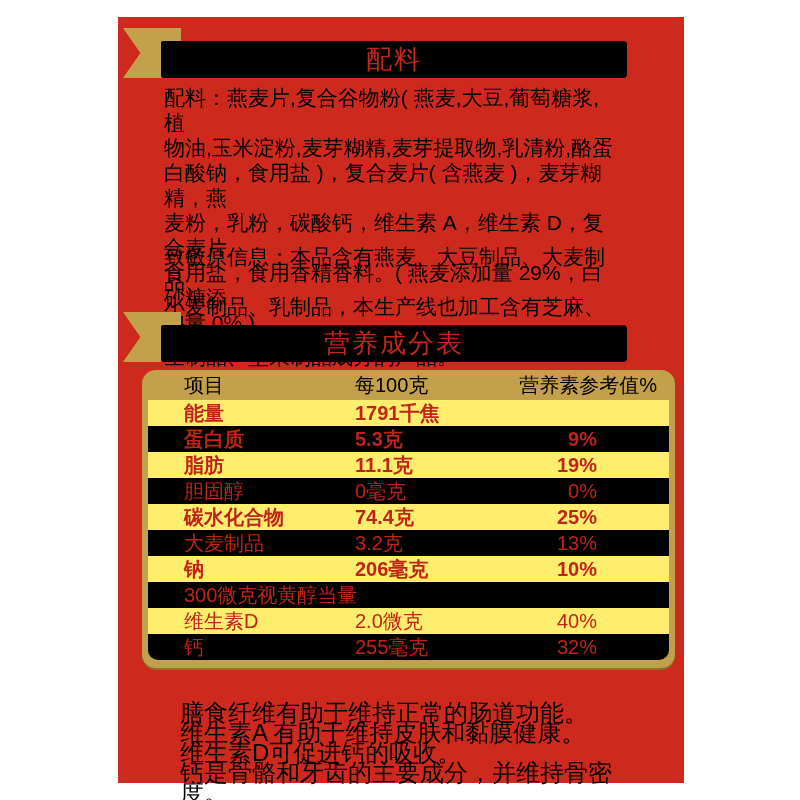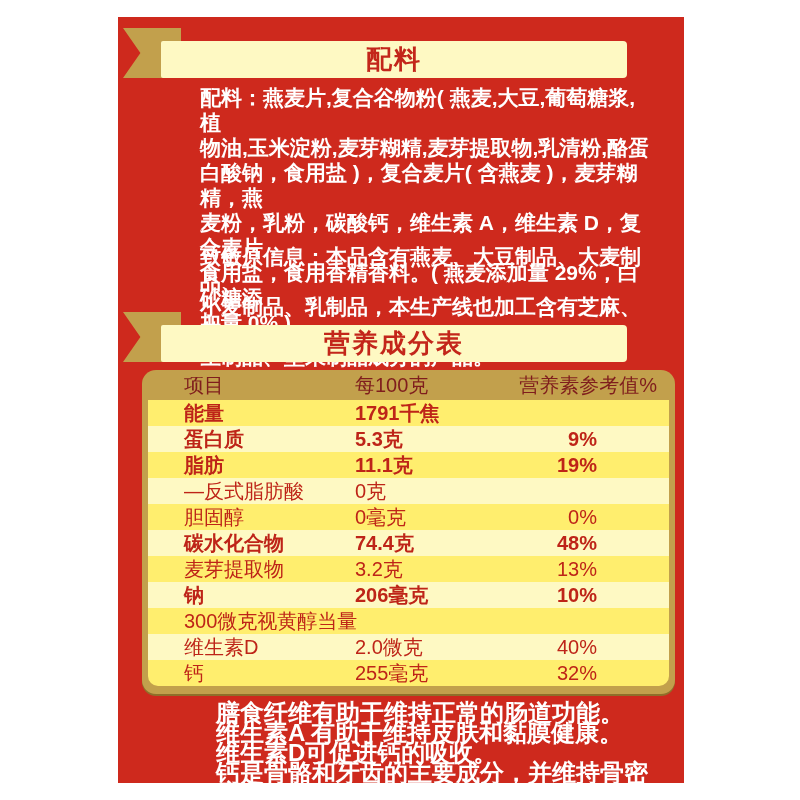--- a/index.html
+++ b/index.html
@@ -9,47 +9,47 @@
   }
   #panel{position:absolute;left:118px;top:17px;width:566px;height:766px;background:#CE291D;}
 
   
   .banner{position:absolute;left:5px;width:504px;height:50px;}
   .banner .tail{
     position:absolute;left:0;top:0;width:58px;height:50px;background:#C2A04C;
     clip-path:polygon(0 0,100% 0,100% 100%,0 100%,30% 50%);
   }
   .banner .bar{
-    position:absolute;left:38px;top:13px;width:466px;height:37px;background:#fef9c3;
+    position:absolute;left:38px;top:13px;width:466px;height:37px;background:#000000;
     border-radius:2px 4px 4px 2px;display:flex;align-items:center;justify-content:center;
-    font-size:26px;font-weight:700;color:#C3261A;letter-spacing:2px;
+    font-size:26px;font-weight:400;color:#C3261A;letter-spacing:2px;
   }
   #banner-ingredients{top:11px;}
   #banner-nutrition{top:295px;}
 
   
-  .whitetext{color:#ffffff;font-weight:700;margin-left:36px;}
+  .whitetext{color:#000000;font-weight:400;}
   #ingredients{position:absolute;left:46px;top:68px;width:452px;font-size:21px;line-height:25px;}
   #allergen{position:absolute;left:46px;top:227px;width:452px;font-size:21px;line-height:25px;}
 
   
   #ntable{
     position:absolute;left:24px;top:353px;width:533px;box-sizing:border-box;
     background:#C2A04C;border-radius:14px;padding:0 6px 8px 6px;
     box-shadow:0 2px 0 #8F6F2A;
   }
   .thead{
     display:grid;grid-template-columns:171px 120px 1fr;padding-left:36px;height:30px;
-    align-items:center;color:#7f1d1d;font-size:20px;font-weight:500;
+    align-items:center;color:#000000;font-size:20px;font-weight:500;
   }
   .thead .c3{text-align:right;padding-right:12px;white-space:nowrap;}
   .tbody{border-radius:0 0 10px 10px;overflow:hidden;}
   .trow{
     display:grid;grid-template-columns:171px 190px 1fr;padding-left:36px;height:26px;
-    align-items:center;font-size:20px;color:#BE2418;background:#fef9c3;
+    align-items:center;font-size:20px;color:#BE2418;background:#000000;
   }
   .trow:nth-child(odd){background:#FFEE6E;}
   .trow .c2{white-space:nowrap;}
   .trow .c3{text-align:right;padding-right:72px;white-space:nowrap;}
   .trow.bold{font-weight:700;}
 
   
   #footnotes{position:absolute;left:62px;top:686px;width:470px;font-size:24px;line-height:20px;}
 </style>
 </head>
@@ -98,36 +98,31 @@
           <div class="c1">蛋白质</div>
           <div class="c2">5.3克</div>
           <div class="c3">9%</div>
         </div>
         <div class="trow bold">
           <div class="c1">脂肪</div>
           <div class="c2">11.1克</div>
           <div class="c3">19%</div>
         </div>
         <div class="trow">
-          <div class="c1">—反式脂肪酸</div>
-          <div class="c2">0克</div>
-          <div class="c3"></div>
-        </div>
-        <div class="trow">
           <div class="c1">胆固醇</div>
           <div class="c2">0毫克</div>
           <div class="c3">0%</div>
         </div>
         <div class="trow bold">
           <div class="c1">碳水化合物</div>
           <div class="c2">74.4克</div>
-          <div class="c3">48%</div>
+          <div class="c3">25%</div>
         </div>
         <div class="trow">
-          <div class="c1">麦芽提取物</div>
+          <div class="c1">大麦制品</div>
           <div class="c2">3.2克</div>
           <div class="c3">13%</div>
         </div>
         <div class="trow bold">
           <div class="c1">钠</div>
           <div class="c2">206毫克</div>
           <div class="c3">10%</div>
         </div>
         <div class="trow">
           <div class="c2">300微克视黄醇当量</div>

